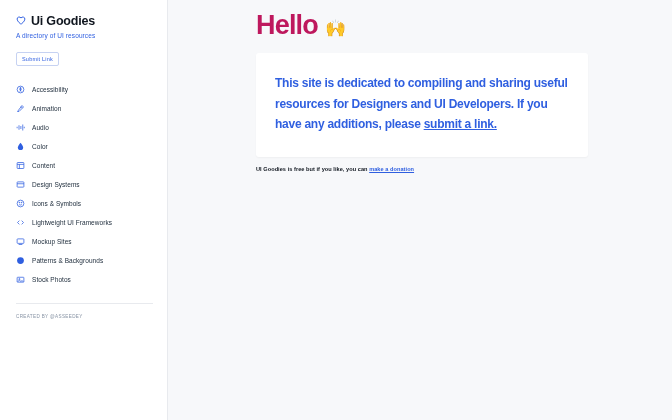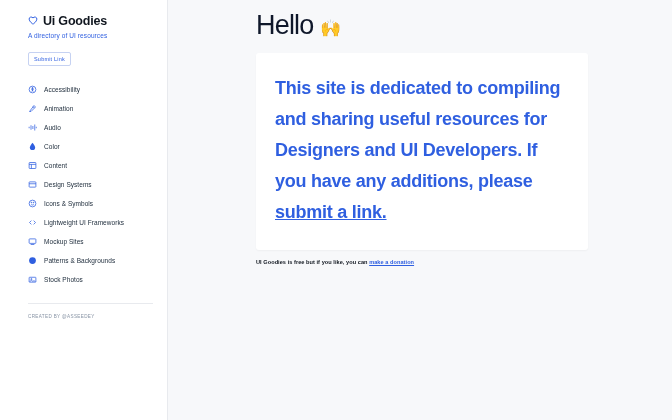--- a/index.html
+++ b/index.html
@@ -13,21 +13,21 @@
     display: flex;
     width: 672px; height: 420px;
   }
 
   
   .sidebar {
     width: 168px;
     height: 420px;
     background: #ffffff;
     border-right: 1px solid #e8eaee;
-    padding: 14px 14px 0 28px;
+    padding: 14px 14px 0 16px;
     position: relative;
     flex: 0 0 168px;
   }
   .brand {
     display: flex;
     align-items: center;
     gap: 5px;
     margin-bottom: 4px;
   }
   .brand-heart {
@@ -102,39 +102,39 @@
     position: relative;
   }
   .hello-row {
     display: flex;
     align-items: flex-end;
     gap: 7px;
     margin: 4px 0 14px 0;
   }
   .hello {
     font-size: 27px;
-    font-weight: normal;
-    color: #0f172a;
+    font-weight: bold;
+    color: #be185d;
     letter-spacing: -0.8px;
     line-height: 1;
   }
   .hello-emoji {
     font-size: 17px;
     line-height: 1;
     position: relative;
     top: -2px;
   }
   .card {
     background: #ffffff;
     border-radius: 3px;
     padding: 20px 19px 22px 19px;
     box-shadow: 0 1px 2px rgba(16,22,31,0.04);
   }
   .card-text {
-    font-size: 18px;
+    font-size: 12px;
     font-weight: bold;
     line-height: 1.72;
     color: #2f5fe0;
     letter-spacing: -0.25px;
   }
   .card-link {
     color: #2f5fe0;
     text-decoration: underline;
     cursor: pointer;
   }

